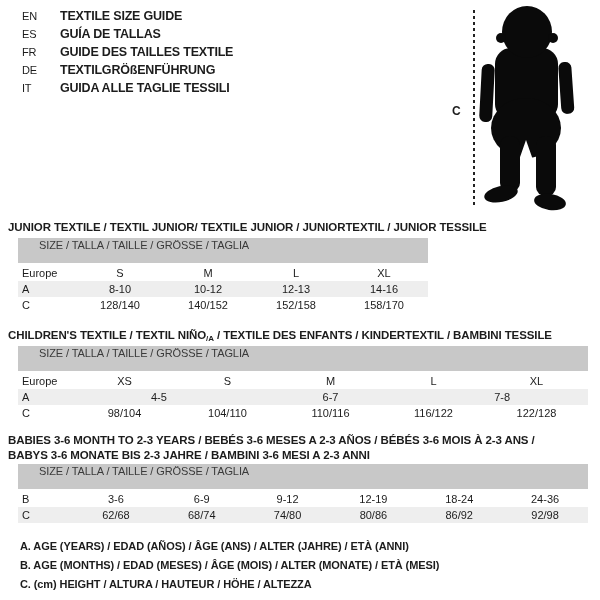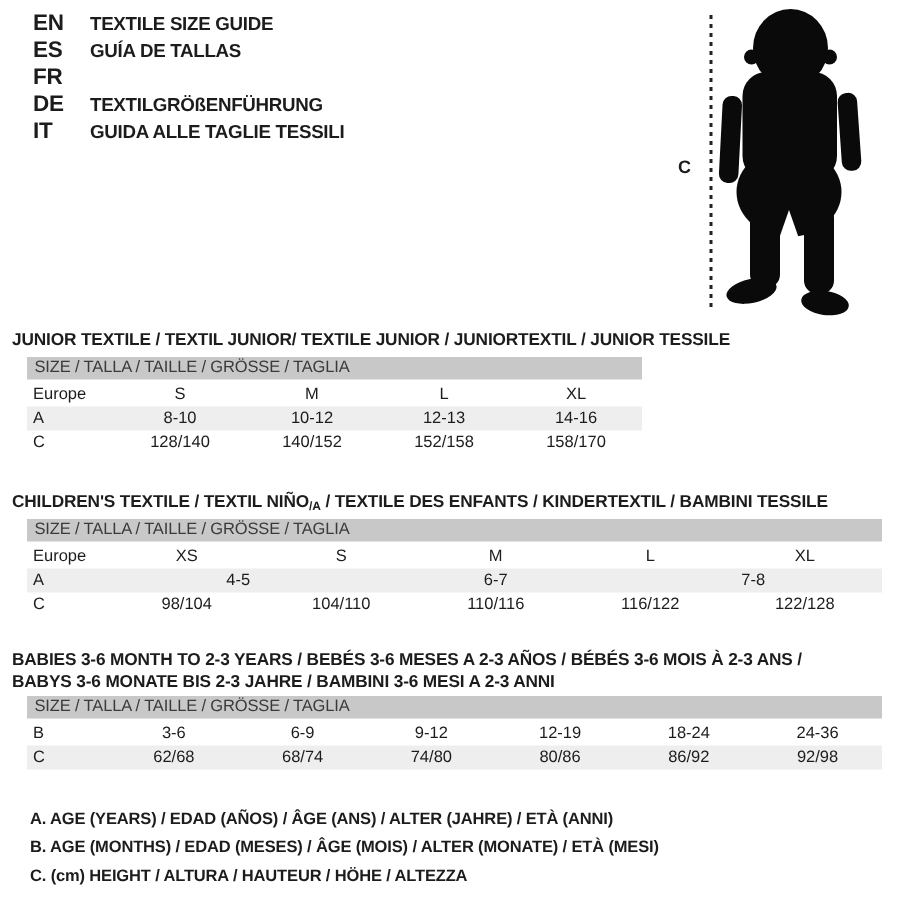--- a/index.html
+++ b/index.html
@@ -4,42 +4,42 @@
 <style>
   html,body{margin:0;padding:0;}
   body{
     width:600px;height:600px;position:relative;background:#ffffff;
     font-family:"Liberation Sans","DejaVu Sans",sans-serif;
     color:#1c1c1c;overflow:hidden;
   }
   
   .lang-block{position:absolute;left:22px;top:7px;}
   .lang-row{display:flex;line-height:18px;}
-  .lang-code{width:38px;font-weight:bold;font-size:15px;letter-spacing:-0.2px;}
+  .lang-code{width:38px;font-weight:normal;font-size:11px;letter-spacing:-0.2px;}
   .lang-label{font-weight:bold;font-size:12.5px;letter-spacing:-0.2px;white-space:nowrap;}
 
   
   .fig-line{position:absolute;left:473px;top:10px;width:2px;height:198px;
     background:repeating-linear-gradient(to bottom,#222 0 3px,transparent 3px 6px);}
   .fig-label{position:absolute;left:452px;top:104px;font-weight:bold;font-size:12px;}
   .fig-svg{position:absolute;left:478px;top:4px;}
 
   
   .sec-title{position:absolute;left:8px;font-weight:bold;font-size:11.5px;
     letter-spacing:-0.1px;white-space:nowrap;}
   .sec-title.two-line{white-space:normal;width:555px;line-height:15px;}
   .sub{font-size:8px;vertical-align:-2px;}
 
   
   .tbl{position:absolute;left:18px;}
   .tbl.t1{top:238px;width:410px;}
   .tbl.t2{top:346px;width:570px;}
   .tbl.t3{top:464px;width:570px;}
-  .bar{height:15px;line-height:15px;background:#c8c8c8;font-size:11px;
-    color:#3a3a3a;padding-left:5px;margin-bottom:2px;letter-spacing:-0.1px;}
+  .bar{height:25px;line-height:15px;background:#c8c8c8;font-size:11px;
+    color:#3a3a3a;padding-left:21px;margin-bottom:2px;letter-spacing:-0.1px;}
   .trow{display:flex;height:16px;line-height:16px;font-size:11px;}
   .lab{flex:0 0 58px;padding-left:4px;box-sizing:border-box;}
   .t2 .lab,.t3 .lab{flex-basis:55px;}
   .val{flex:1;text-align:center;}
   .shade{background:#eeeeee;}
 
   
   .notes{position:absolute;left:20px;top:537px;font-weight:bold;font-size:11px;
     line-height:19px;letter-spacing:-0.1px;}
 </style>
@@ -50,20 +50,21 @@
   <div class="lang-row">
     <span class="lang-code">EN</span>
     <span class="lang-label">TEXTILE SIZE GUIDE</span>
   </div>
   <div class="lang-row">
     <span class="lang-code">ES</span>
     <span class="lang-label">GUÍA DE TALLAS</span>
   </div>
   <div class="lang-row">
     <span class="lang-code">FR</span>
+    <span class="lang-label">GUIDE DES TAILLES TEXTILE</span>
   </div>
   <div class="lang-row">
     <span class="lang-code">DE</span>
     <span class="lang-label">TEXTILGRÖßENFÜHRUNG</span>
   </div>
   <div class="lang-row">
     <span class="lang-code">IT</span>
     <span class="lang-label">GUIDA ALLE TAGLIE TESSILI</span>
   </div>
 </header>

